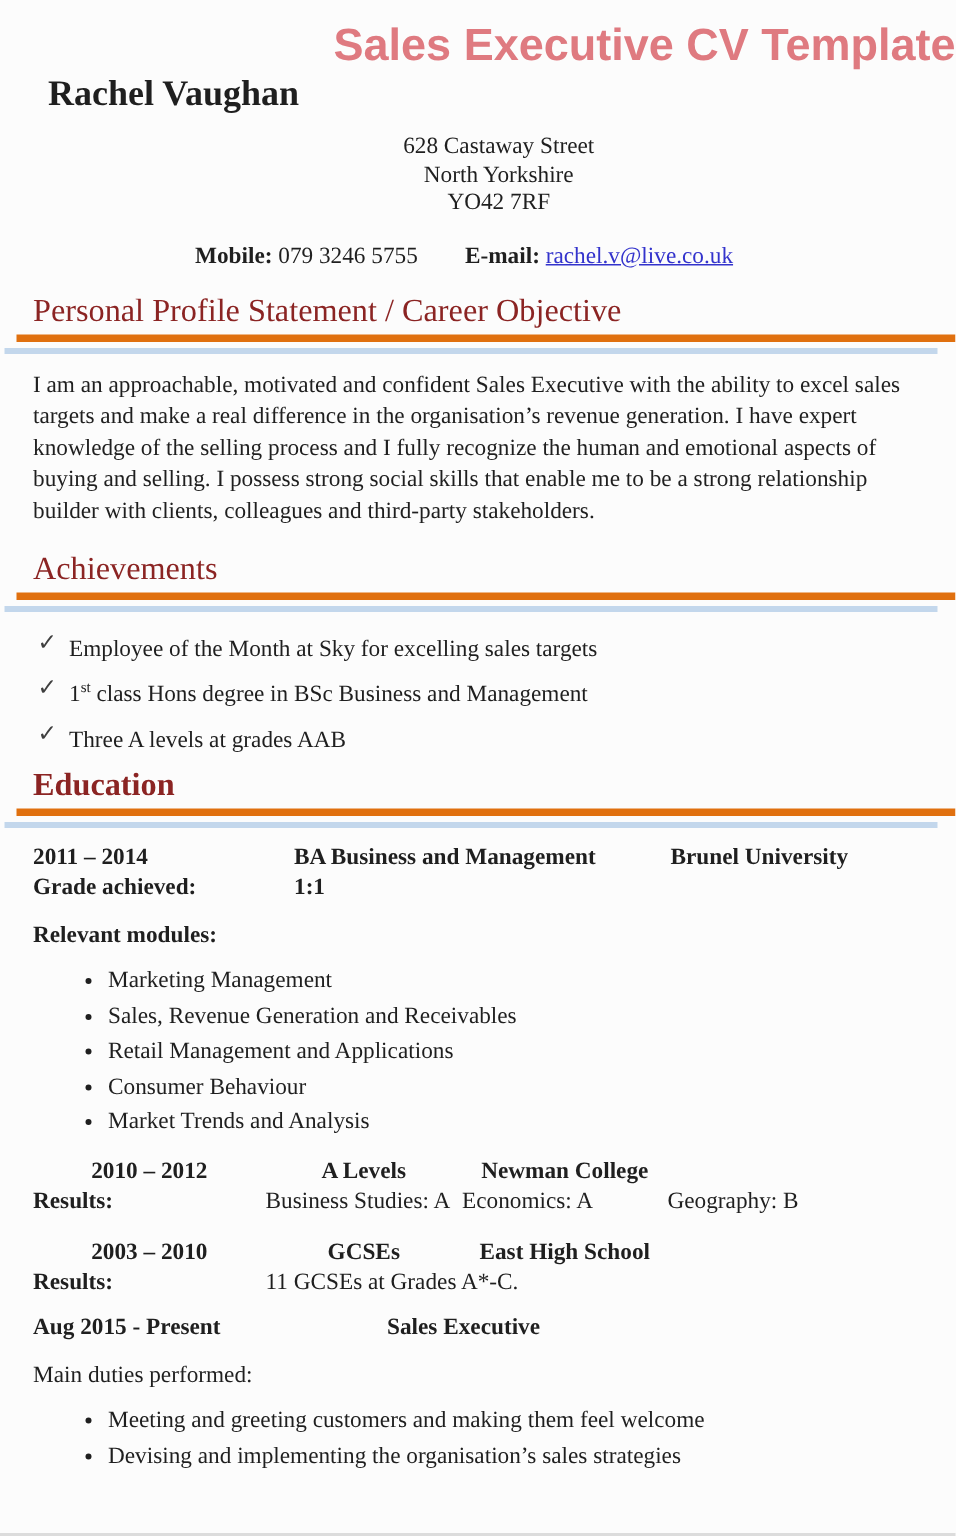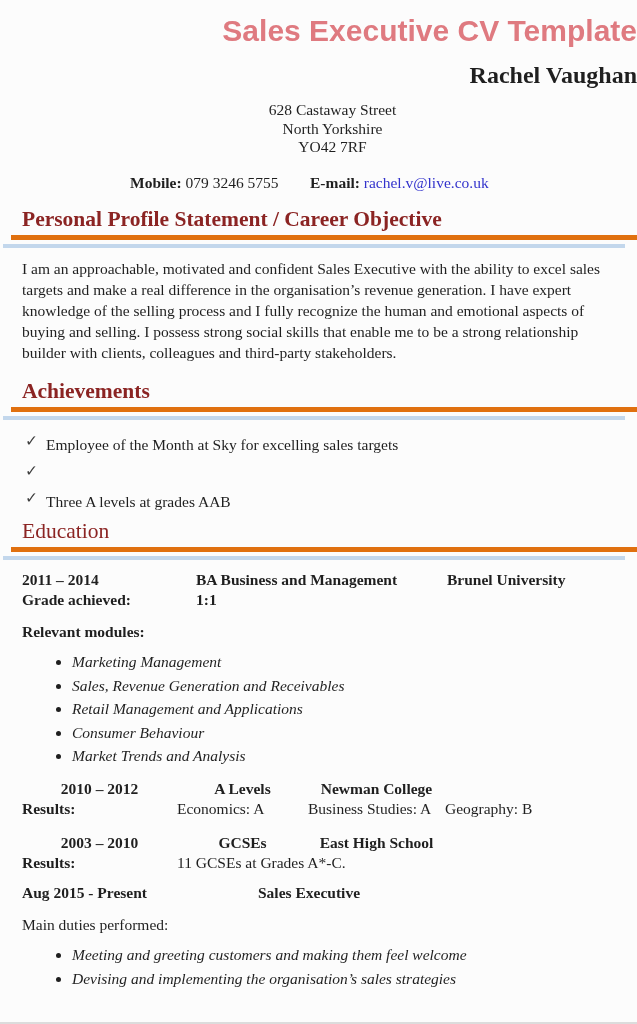--- a/index.html
+++ b/index.html
@@ -13,47 +13,47 @@
     background:#fcfcfc; color:var(--text);
     font-family:"Liberation Serif", serif; font-size:15.5px;
     border-bottom:2px solid #dcdcdc;
   }
   b, .bold { font-weight:bold; }
   .title {
     margin:14px 0 0; text-align:right;
     font-family:"Liberation Sans", sans-serif; font-size:30px; font-weight:bold;
     color:var(--title_accent);
   }
-  .name { text-align:right; font-size:24px; font-weight:bold; margin-top:14px;padding-left:32px; }
+  .name { text-align:left; font-size:24px; font-weight:bold; margin-top:2px;padding-left:32px; }
   .addr { text-align:center; line-height:18.5px; margin-top:12px;padding-left:28px; }
   .contact { position:relative; height:20px; margin-top:17px; }
   .contact .c1 { position:absolute; left:130px; }
   .contact .c2 { position:absolute; left:310px; }
-  .email { color:var(--link); cursor:pointer; }
+  .email { color:var(--link); text-decoration:underline; cursor:pointer; }
   .sec-h {
     margin:0 0 0 22px; font-size:21.5px; line-height:26px;
-    color:var(--heading); font-weight:bold;
+    color:var(--heading); font-weight:normal;
   }
-  .sec-h.light { font-weight:normal; }
+  .sec-h.light { font-weight:bold; }
   .rule-o { height:5px; background:var(--rule_orange); margin:3px 0 0 11px; }
   .rule-b { height:4px; background:var(--rule_blue); margin:4px 12px 0 3px; }
   .sec { margin-top:12px; }
   .para { margin:10px 23px 0 22px; line-height:21px; }
   .checklist { list-style:none; margin:11px 0 0; padding:0 0 0 25px; }
   .checklist li { display:flex; margin-bottom:7.5px; line-height:19px; }
   .check { color:var(--check); width:21px; flex:0 0 21px; }
   sup { font-size:10px; }
   .row { display:grid; padding-left:22px; line-height:20px; }
   .cols-ba  { grid-template-columns:174px 251px auto; }
   .cols-al  { grid-template-columns:155px 131px 137px auto; }
   .cols-emp { grid-template-columns:236px 187px auto; }
   .mt10 { margin-top:10px; }
   .mt14 { margin-top:14px;text-align:center; }
   .sub-label { margin:13px 0 0 22px; }
-  .bullets { margin:11px 0 0; padding:0 0 0 72px;font-style:italic; }
+  .bullets { margin:11px 0 0; padding:0 0 0 72px; }
   .bullets li { margin-bottom:4.5px; line-height:19px; }
   .span-rest { grid-column:2 / span 3; }
 </style>
 </head>
 <body>
 
 <div>
 
   <h1 class="title">Sales Executive CV Template</h1>
   <div class="name">Rachel Vaughan</div>
@@ -81,20 +81,21 @@
     <div class="rule-o"></div>
     <div class="rule-b"></div>
   </div>
   <ul class="checklist">
     <li>
         <span class="check">✓</span>
         <span><span>Employee of the Month at Sky for excelling sales targets</span><sup></sup><span></span></span>
       </li>
     <li>
         <span class="check">✓</span>
+        <span><span>1</span><sup>st</sup><span> class Hons degree in BSc Business and Management</span></span>
       </li>
     <li>
         <span class="check">✓</span>
         <span><span>Three A levels at grades AAB</span><sup></sup><span></span></span>
       </li>
   </ul>
 
   <div class="sec" style="margin-top:6px">
     <h2 class="sec-h light">Education</h2>
     <div class="rule-o"></div>
@@ -121,22 +122,22 @@
   </ul>
 
   <div class="row cols-al bold mt14">
     <span>2010 – 2012</span>
     <span>A Levels</span>
     <span>Newman College</span>
     <span></span>
   </div>
   <div class="row cols-al">
     <span class="bold">Results:</span>
+    <span>Business Studies: A</span>
     <span>Economics: A</span>
-    <span>Business Studies: A</span>
     <span>Geography: B</span>
   </div>
 
   <div class="row cols-al bold mt14">
     <span>2003 – 2010</span>
     <span>GCSEs</span>
     <span>East High School</span>
     <span></span>
   </div>
   <div class="row cols-al">

